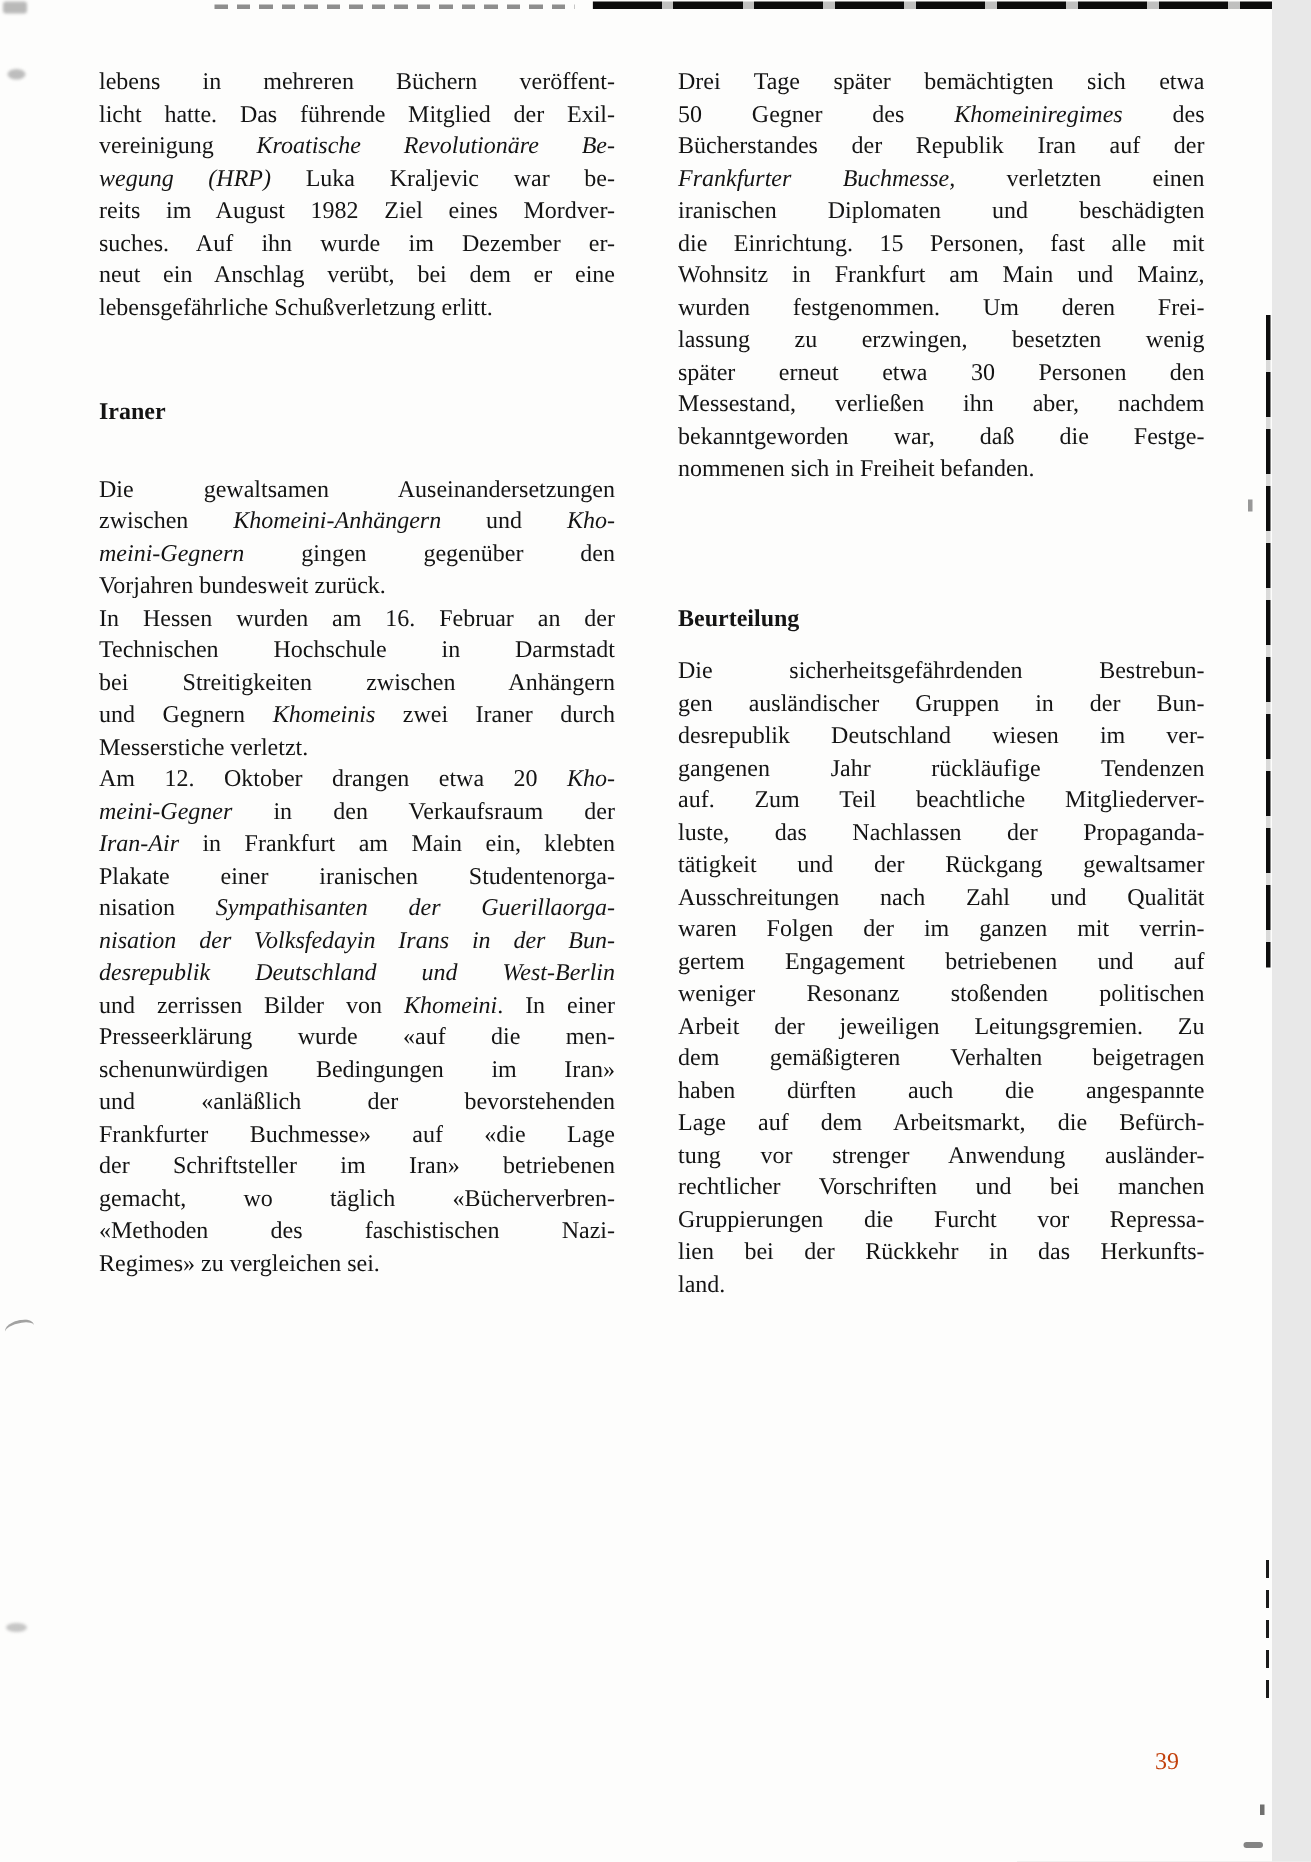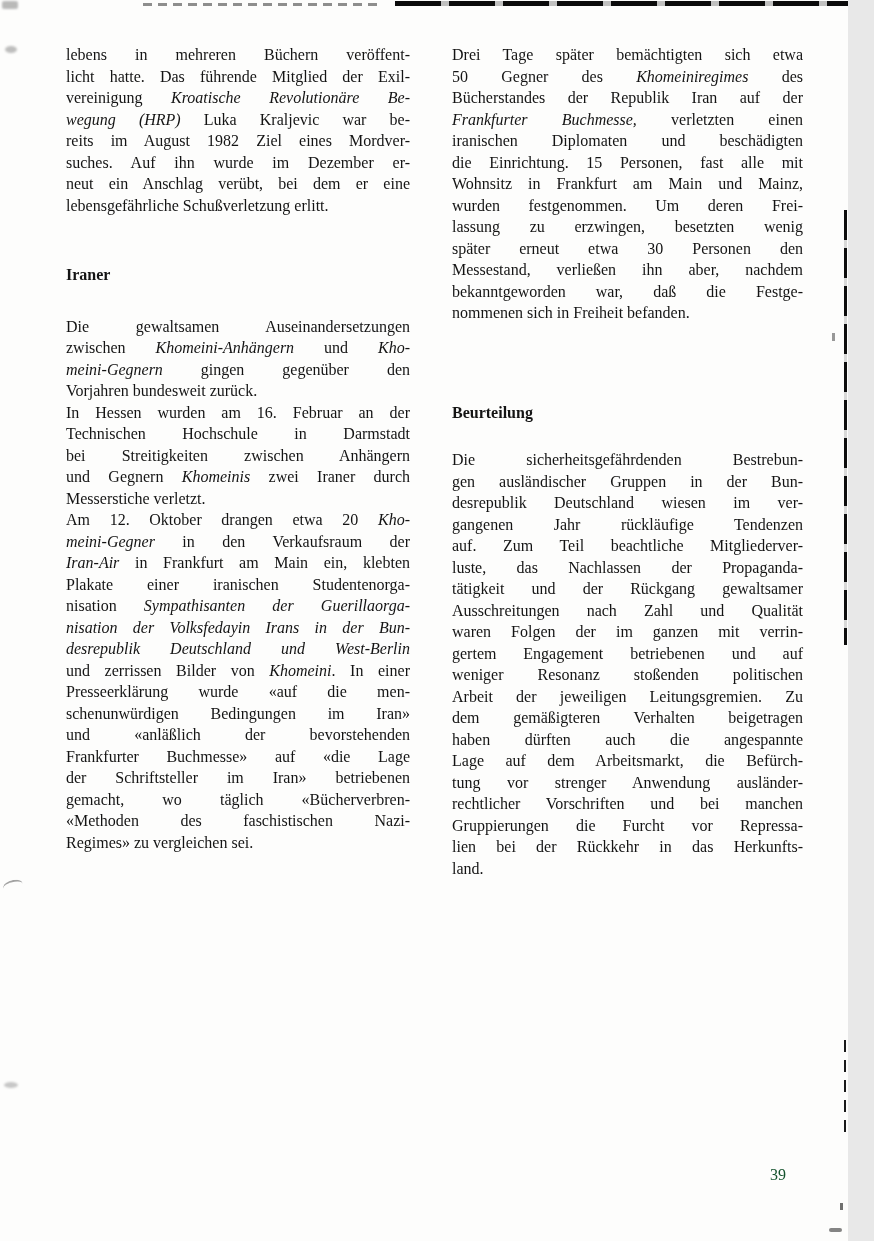--- a/index.html
+++ b/index.html
@@ -5,22 +5,22 @@
   html,body{margin:0;padding:0;background:#e8e8e8;}
   .sheet{position:relative;width:848px;height:1241px;background:#fdfdfc;overflow:hidden;
          font-family:Liberation Serif, serif;color:#141414;}
   .col{position:absolute;top:44px;font-size:16px;line-height:21.5px;}
   .col-0{left:66px;width:344px;}
   .col-1{left:452px;width:351px;}
   .line{min-height:21.5px;}
   .line.just{text-align:justify;text-align-last:justify;}
   .it{font-style:italic;margin-top:24px;}
   .block-h{font-weight:700;margin:48px 0 30px;}
-  .col-1 .block-h{margin-top:78px;margin-bottom:26px;}
-  .page-number{position:absolute;left:770px;top:1166px;font-size:16px;color:#14532d;}
+  .col-1 .block-h{margin-top:78px;margin-bottom:14px;}
+  .page-number{position:absolute;left:770px;top:1166px;font-size:16px;color:#c2410c;}
   
   .art{position:absolute;pointer-events:none;}
   .art-top-streak-a{left:143px;top:3px;width:240px;height:3px;opacity:.55;
     background:repeating-linear-gradient(90deg,#333 0 9px,transparent 9px 15px);}
   .art-top-streak-b{left:395px;top:1px;width:479px;height:5px;
     background:repeating-linear-gradient(90deg,#0b0b0b 0 46px,rgba(10,10,10,.25) 46px 54px);}
   .art-corner-smudge{left:2px;top:1px;width:16px;height:8px;background:#777;opacity:.5;
     border-radius:2px;filter:blur(1px);}
   .art-left-dot-1{left:5px;top:46px;width:12px;height:7px;background:#8a8a8a;opacity:.55;
     border-radius:50%;filter:blur(1px);}

